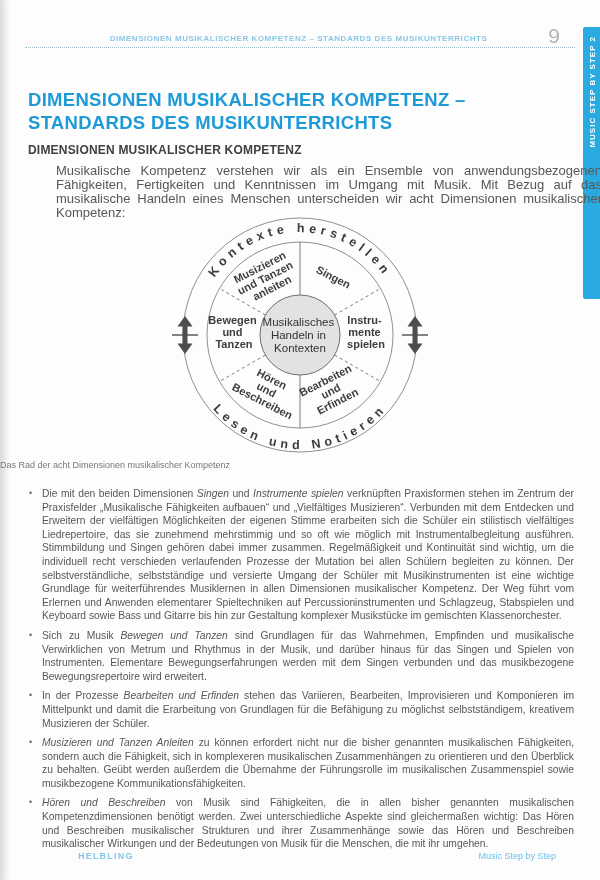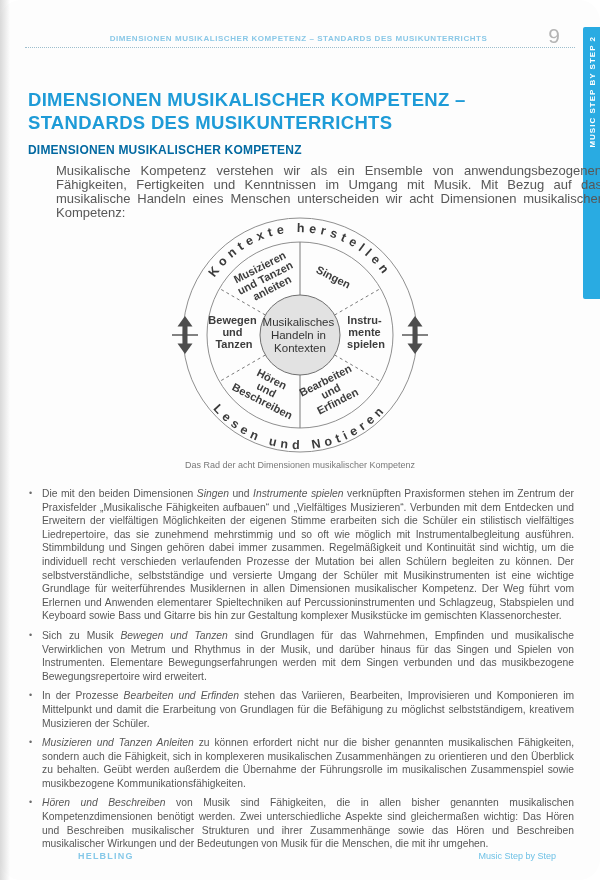--- a/index.html
+++ b/index.html
@@ -18,32 +18,32 @@
   .header-rule { position:absolute; left:25px; right:25px; top:47px; border-top:1.5px dotted #9dbecd; }
 
   
   .side-tab { position:absolute; left:583px; top:27px; width:17px; height:272px; background:#29abe2; border-radius:2px 0 0 2px; }
   .side-tab span { position:absolute; top:9px; left:50%; writing-mode:vertical-rl;
     transform:translateX(-50%) rotate(180deg); color:#ffffff; font-size:8px; letter-spacing:1px; font-weight:600; white-space:nowrap; }
 
   
   .title { position:absolute; left:28px; top:88px; width:548px; font-size:18.5px; line-height:23px;
     font-weight:700; color:#1e9bd7; letter-spacing:.3px; }
-  .section-heading { position:absolute; left:28px; top:143px; font-size:12px; font-weight:700; color:#0369a1; letter-spacing:.2px; }
+  .section-heading { position:absolute; left:28px; top:143px; font-size:12px; font-weight:700; color:#404040; letter-spacing:.2px; }
 
   .intro { position:absolute; left:28px; top:164px; width:546px; font-size:13px; line-height:14px; color:#575757; text-align:justify;margin-left:28px; }
 
   
   .wheel-wrap { position:absolute; left:140px; top:205px; width:320px; height:260px; }
   svg text { font-family:"Liberation Sans", sans-serif; }
   .ring-text { font-size:12.5px; font-weight:600; fill:#3b3b3b; letter-spacing:4.5px; }
   .sector-text { font-size:11px; font-weight:600; fill:#3d3d3d; text-anchor:middle; }
   .center-text { font-size:11.5px; font-weight:500; fill:#333333; text-anchor:middle; }
 
-  .caption { position:absolute; left:0; right:0; top:460px; text-align:center; font-size:9px; color:#787878; }
+  .caption { position:absolute; left:0; right:0; top:460px; text-align:left; font-size:9px; color:#787878; }
 
   
   .bullets { position:absolute; left:28px; top:487px; width:546px; }
   .bullet { position:relative; padding-left:14px; margin-bottom:6px; font-size:10.3px; line-height:13.6px; color:#575757; text-align:justify; }
   .bullet .marker { position:absolute; left:1px; top:0; font-size:9px; color:#6a6a6a; }
 
   
   .footer { position:absolute; left:30px; right:38px; top:851px; height:14px;margin-left:48px; }
   .footer-brand { position:absolute; left:0; top:0; font-size:9px; letter-spacing:1.2px; color:#85c8e8; font-weight:600; }
   .footer-book { position:absolute; right:6px; top:0; font-size:9px; color:#6ec1e6; }

